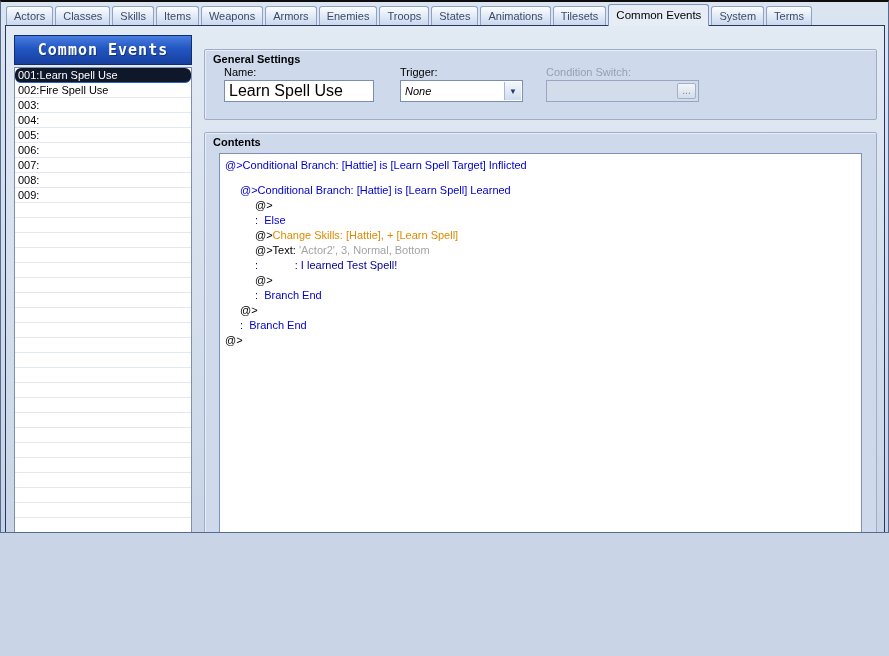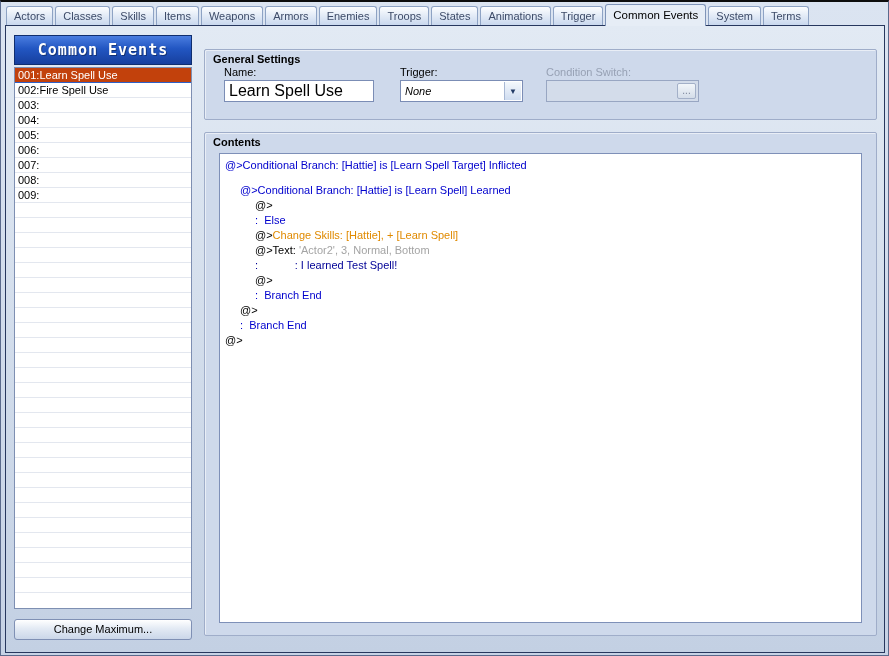--- a/index.html
+++ b/index.html
@@ -4,21 +4,21 @@
 <style>
   * { box-sizing: border-box; margin: 0; padding: 0; }
   html,body { width: 889px; height: 656px; }
   body {
     font-family: "Liberation Sans", sans-serif;
     font-size: 11px;
     background: #c9d5e6;
     overflow: hidden;
   }
   .window {
-    position: relative; width: 889px; height: 656px;
+    position: relative; width: 889px; height: 533px;
     background: linear-gradient(180deg, #dbe4f1 0%, #c6d2e5 100%);
     border: 1px solid #5a6a8c; border-top: 2px solid #0d0d0d;
     overflow: hidden;
   }
   
   .tabbar {
     position: absolute; left: 5px; top: 1px; right: 2px; height: 22px;
     display: flex; align-items: flex-end; gap: 2px; z-index: 3;
   }
   .tab {
@@ -49,21 +49,21 @@
   }
   .event-list {
     position: absolute; left: 8px; top: 41px; width: 178px; height: 542px;
     background: #fff; border: 1px solid #7e8fb2; overflow: hidden;
   }
   .list-row {
     height: 15px; line-height: 14px; padding-left: 3px;
     border-bottom: 1px solid #e3e7ef; color: #000; cursor: default;
     white-space: nowrap; overflow: hidden;
   }
-  .list-row.selected { background: #c2410c; border-bottom-color: #2d60c8; color: #fff; }
+  .list-row.selected { background: #0f172a; border-bottom-color: #2d60c8; color: #fff; border-radius: 6px; }
   .btn {
     position: absolute; display: block;
     border: 1px solid #7f90b4; border-radius: 3px;
     background: linear-gradient(180deg, #ffffff 0%, #e3eaf4 45%, #cbd7e9 100%);
     font-family: "Liberation Sans", sans-serif; font-size: 11px; color: #000;
     text-align: center; cursor: default;
   }
   .change-max-btn { left: 8px; top: 593px; width: 178px; height: 21px; line-height: 19px; }
   
   .groupbox {
@@ -122,21 +122,21 @@
       <div class="tab">Actors</div>
       <div class="tab">Classes</div>
       <div class="tab">Skills</div>
       <div class="tab">Items</div>
       <div class="tab">Weapons</div>
       <div class="tab">Armors</div>
       <div class="tab">Enemies</div>
       <div class="tab">Troops</div>
       <div class="tab">States</div>
       <div class="tab">Animations</div>
-      <div class="tab">Trigger</div>
+      <div class="tab">Tilesets</div>
       <div class="tab active">Common Events</div>
       <div class="tab">System</div>
       <div class="tab">Terms</div>
     </div>
 
   <div class="panel">
 
     <div class="side-title">Common Events</div>
     <div class="event-list">
         <div class="list-row selected">001:Learn Spell Use</div>

